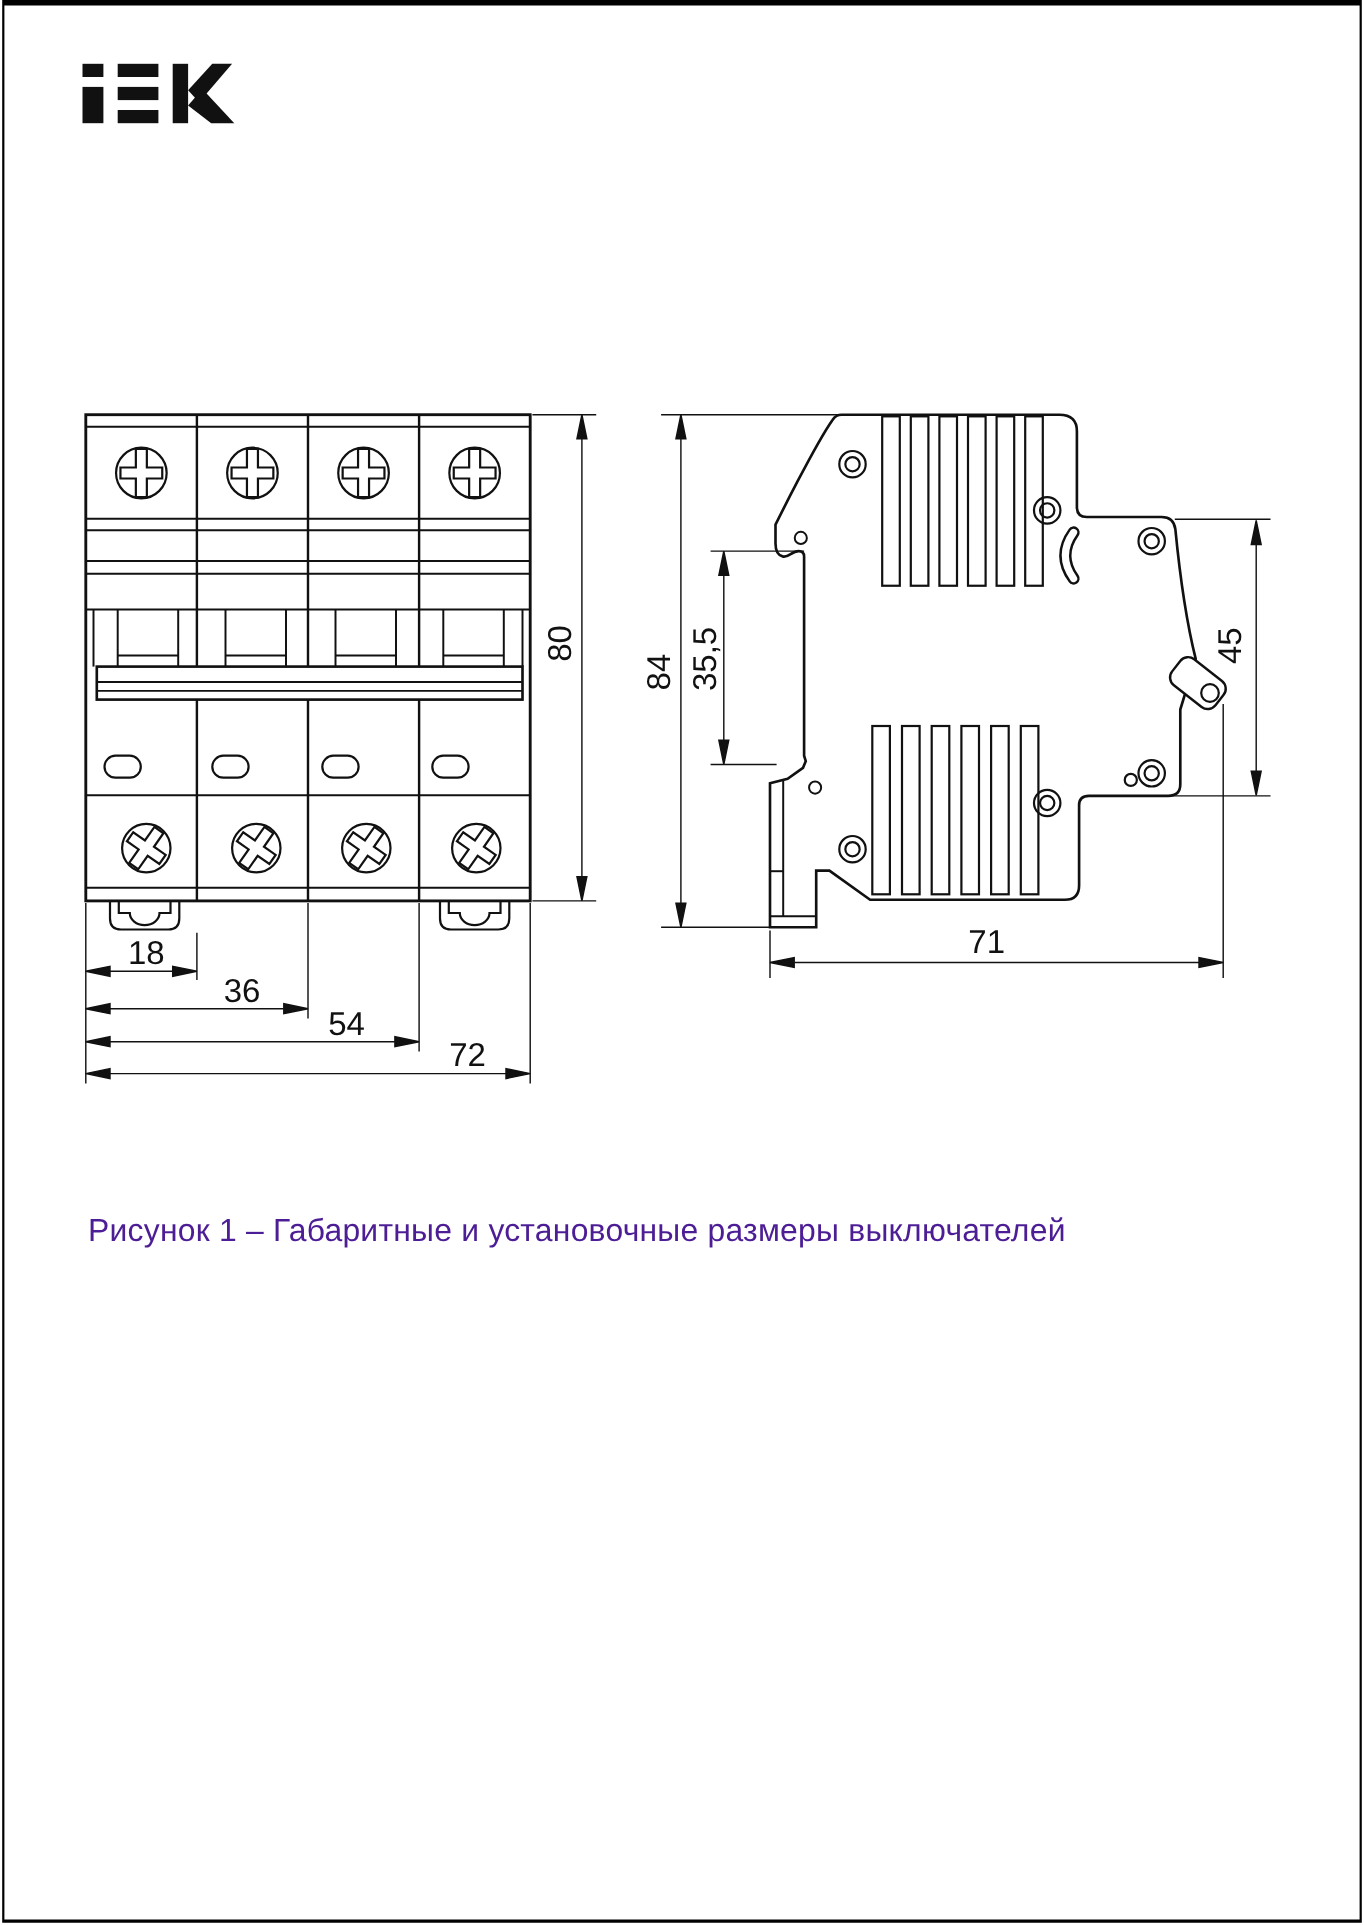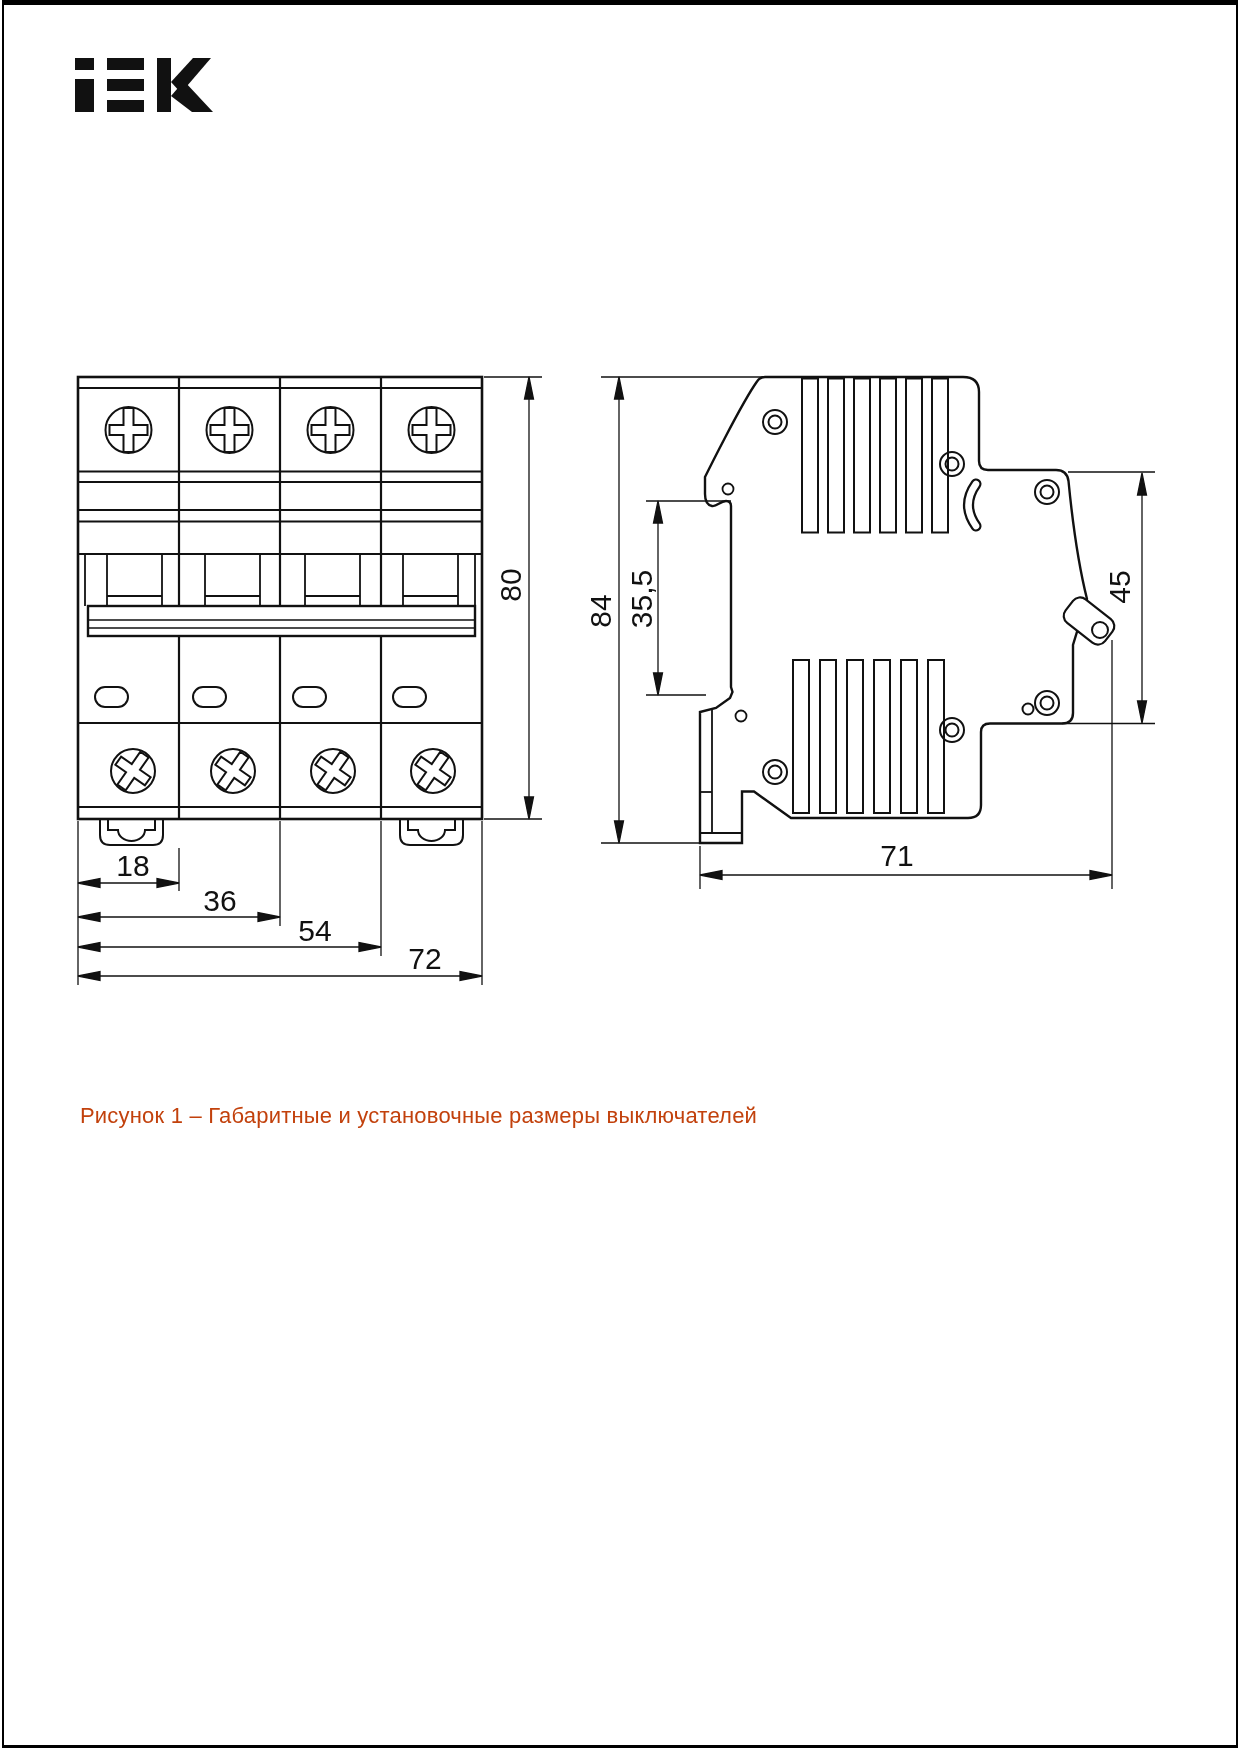--- a/index.html
+++ b/index.html
@@ -12,21 +12,21 @@
   }
   .page-frame{
     position:absolute;left:2px;top:0;right:2px;bottom:2px;
     border-style:solid;border-color:#000;
     border-width:5px 2px 3px 2px;
     pointer-events:none;
   }
   .drawing-svg{position:absolute;left:0;top:0;}
   .caption{
     position:absolute;left:80px;top:1103px;
-    font-size:22px;color:#c2410c;letter-spacing:0.2px;
+    font-size:29px;color:#4c1d95;letter-spacing:0.2px;
     white-space:nowrap;
   }
   svg text{
     font-family:"Liberation Sans", sans-serif;
     fill:#111;
   }
   .dim-text{font-size:30px;}
 </style>
 </head>
 <body>

